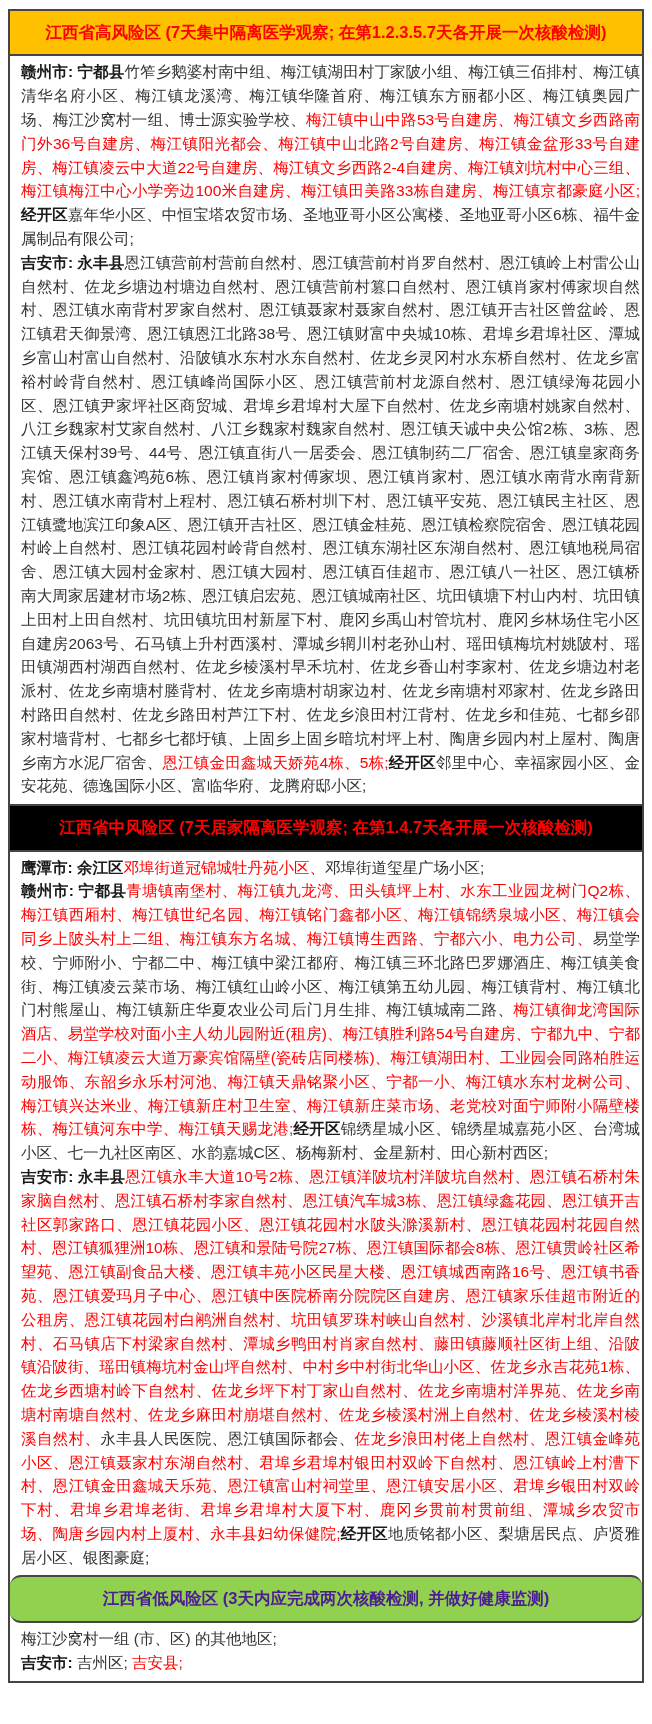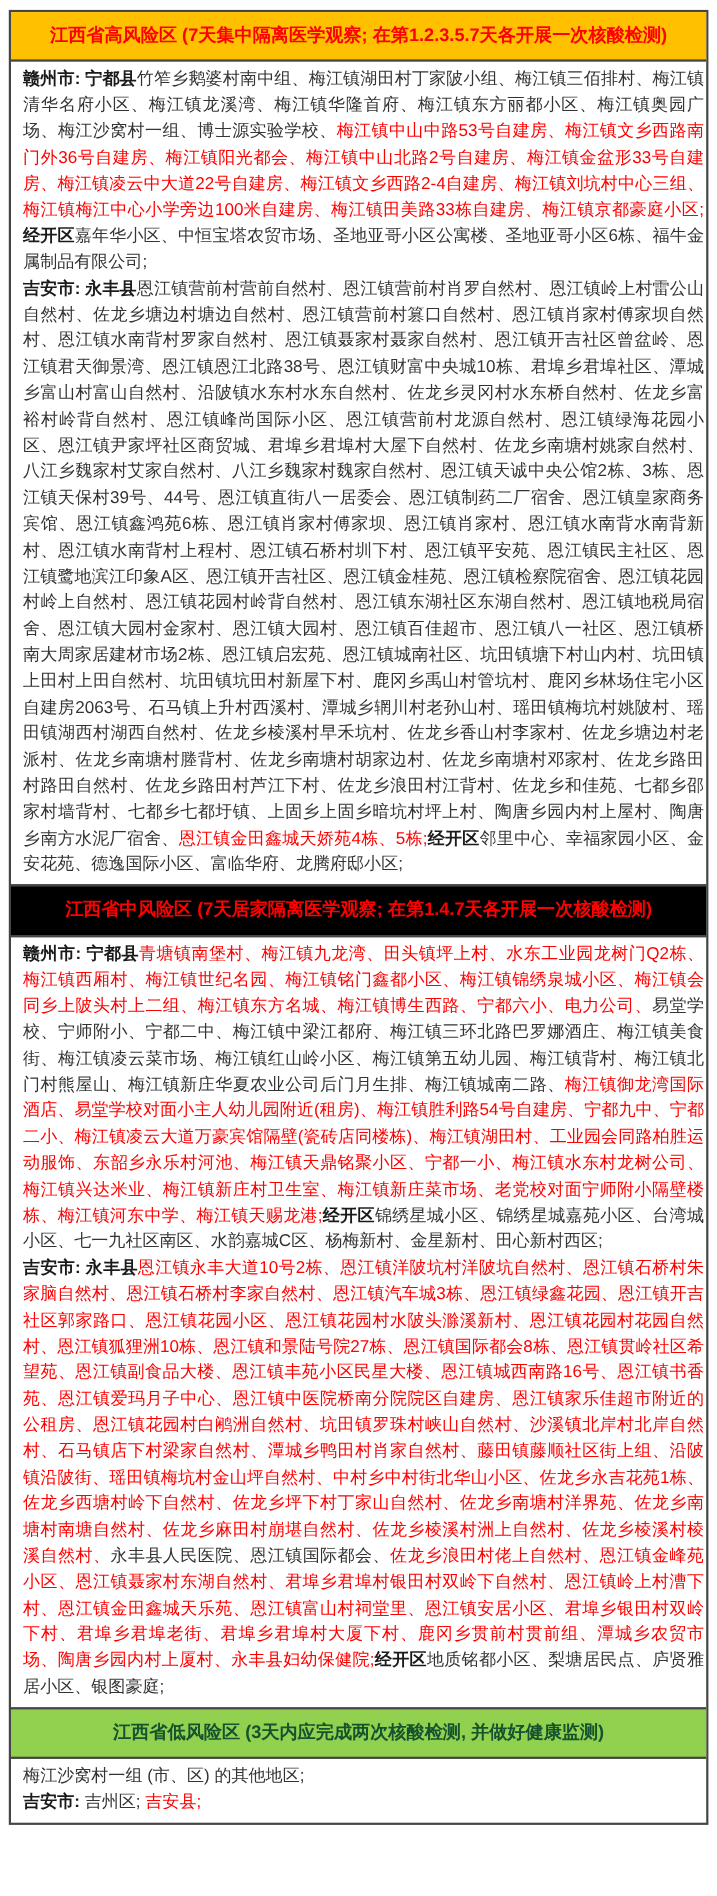--- a/index.html
+++ b/index.html
@@ -20,21 +20,21 @@
   .hdr {
     text-align: center;
     font-weight: bold;
     font-size: 16.5px;
     line-height: 1.3;
     padding: 11px 6px;
     border-bottom: 2px solid #454545;
   }
   .hdr-high { background: #FFC000; color: #FF0000; }
   .hdr-med  { background: #000000; color: #FF0000; border-top: 2px solid #454545; }
-  .hdr-low  { background: #92D050; color: #14532d; border-top: 2px solid #454545; }
+  .hdr-low  { background: #92D050; color: #4c1d95; border-top: 2px solid #454545; border-radius: 11px; }
   .sec-body {
     padding: 4px 2px 6px 11px;
     font-size: 15.5px;
     line-height: 23.8px;
     color: #333333;
     text-align: justify;
   }
   .para { margin: 0; }
   .para span.red  { color: #FF0000; }
   .para span.bold { font-weight: bold; color: #1a1a1a; }
@@ -46,20 +46,21 @@
   <div class="doc">
 
     <div class="hdr hdr-high">江西省高风险区 (7天集中隔离医学观察; 在第1.2.3.5.7天各开展一次核酸检测)</div>
     <div class="sec-body">
       <p class="para"><span class="bold">赣州市: 宁都县</span><span>竹笮乡鹅婆村南中组、梅江镇湖田村丁家陂小组、梅江镇三佰排村、梅江镇清华名府小区、梅江镇龙溪湾、梅江镇华隆首府、梅江镇东方丽都小区、梅江镇奥园广场、梅江沙窝村一组、博士源实验学校、</span><span class="red">梅江镇中山中路53号自建房、梅江镇文乡西路南门外36号自建房、梅江镇阳光都会、梅江镇中山北路2号自建房、梅江镇金盆形33号自建房、梅江镇凌云中大道22号自建房、梅江镇文乡西路2-4自建房、梅江镇刘坑村中心三组、梅江镇梅江中心小学旁边100米自建房、梅江镇田美路33栋自建房、梅江镇京都豪庭小区;</span><span class="bold">经开区</span><span>嘉年华小区、中恒宝塔农贸市场、圣地亚哥小区公寓楼、圣地亚哥小区6栋、福牛金属制品有限公司;</span></p>
       <p class="para"><span class="bold">吉安市: 永丰县</span><span>恩江镇营前村营前自然村、恩江镇营前村肖罗自然村、恩江镇岭上村雷公山自然村、佐龙乡塘边村塘边自然村、恩江镇营前村篡口自然村、恩江镇肖家村傅家坝自然村、恩江镇水南背村罗家自然村、恩江镇聂家村聂家自然村、恩江镇开吉社区曾盆岭、恩江镇君天御景湾、恩江镇恩江北路38号、恩江镇财富中央城10栋、君埠乡君埠社区、潭城乡富山村富山自然村、沿陂镇水东村水东自然村、佐龙乡灵冈村水东桥自然村、佐龙乡富裕村岭背自然村、恩江镇峰尚国际小区、恩江镇营前村龙源自然村、恩江镇绿海花园小区、恩江镇尹家坪社区商贸城、君埠乡君埠村大屋下自然村、佐龙乡南塘村姚家自然村、八江乡魏家村艾家自然村、八江乡魏家村魏家自然村、恩江镇天诚中央公馆2栋、3栋、恩江镇天保村39号、44号、恩江镇直街八一居委会、恩江镇制药二厂宿舍、恩江镇皇家商务宾馆、恩江镇鑫鸿苑6栋、恩江镇肖家村傅家坝、恩江镇肖家村、恩江镇水南背水南背新村、恩江镇水南背村上程村、恩江镇石桥村圳下村、恩江镇平安苑、恩江镇民主社区、恩江镇鹭地滨江印象A区、恩江镇开吉社区、恩江镇金桂苑、恩江镇检察院宿舍、恩江镇花园村岭上自然村、恩江镇花园村岭背自然村、恩江镇东湖社区东湖自然村、恩江镇地税局宿舍、恩江镇大园村金家村、恩江镇大园村、恩江镇百佳超市、恩江镇八一社区、恩江镇桥南大周家居建材市场2栋、恩江镇启宏苑、恩江镇城南社区、坑田镇塘下村山内村、坑田镇上田村上田自然村、坑田镇坑田村新屋下村、鹿冈乡禹山村管坑村、鹿冈乡林场住宅小区自建房2063号、石马镇上升村西溪村、潭城乡辋川村老孙山村、瑶田镇梅坑村姚陂村、瑶田镇湖西村湖西自然村、佐龙乡棱溪村早禾坑村、佐龙乡香山村李家村、佐龙乡塘边村老派村、佐龙乡南塘村塍背村、佐龙乡南塘村胡家边村、佐龙乡南塘村邓家村、佐龙乡路田村路田自然村、佐龙乡路田村芦江下村、佐龙乡浪田村江背村、佐龙乡和佳苑、七都乡邵家村墙背村、七都乡七都圩镇、上固乡上固乡暗坑村坪上村、陶唐乡园内村上屋村、陶唐乡南方水泥厂宿舍、</span><span class="red">恩江镇金田鑫城天娇苑4栋、5栋;</span><span class="bold">经开区</span><span>邻里中心、幸福家园小区、金安花苑、德逸国际小区、富临华府、龙腾府邸小区;</span></p>
     </div>
 
     <div class="hdr hdr-med">江西省中风险区 (7天居家隔离医学观察; 在第1.4.7天各开展一次核酸检测)</div>
     <div class="sec-body">
+      <p class="para"><span class="bold">鹰潭市: 余江区</span><span class="red">邓埠街道冠锦城牡丹苑小区、</span><span>邓埠街道玺星广场小区;</span></p>
       <p class="para"><span class="bold">赣州市: 宁都县</span><span class="red">青塘镇南堡村、梅江镇九龙湾、田头镇坪上村、水东工业园龙树门Q2栋、梅江镇西厢村、梅江镇世纪名园、梅江镇铭门鑫都小区、梅江镇锦绣泉城小区、梅江镇会同乡上陂头村上二组、梅江镇东方名城、梅江镇博生西路、宁都六小、电力公司、</span><span>易堂学校、宁师附小、宁都二中、梅江镇中梁江都府、梅江镇三环北路巴罗娜酒庄、梅江镇美食街、梅江镇凌云菜市场、梅江镇红山岭小区、梅江镇第五幼儿园、梅江镇背村、梅江镇北门村熊屋山、梅江镇新庄华夏农业公司后门月生排、梅江镇城南二路、</span><span class="red">梅江镇御龙湾国际酒店、易堂学校对面小主人幼儿园附近(租房)、梅江镇胜利路54号自建房、宁都九中、宁都二小、梅江镇凌云大道万豪宾馆隔壁(瓷砖店同楼栋)、梅江镇湖田村、工业园会同路柏胜运动服饰、东韶乡永乐村河池、梅江镇天鼎铭聚小区、宁都一小、梅江镇水东村龙树公司、梅江镇兴达米业、梅江镇新庄村卫生室、梅江镇新庄菜市场、老党校对面宁师附小隔壁楼栋、梅江镇河东中学、梅江镇天赐龙港;</span><span class="bold">经开区</span><span>锦绣星城小区、锦绣星城嘉苑小区、台湾城小区、七一九社区南区、水韵嘉城C区、杨梅新村、金星新村、田心新村西区;</span></p>
       <p class="para"><span class="bold">吉安市: 永丰县</span><span class="red">恩江镇永丰大道10号2栋、恩江镇洋陂坑村洋陂坑自然村、恩江镇石桥村朱家脑自然村、恩江镇石桥村李家自然村、恩江镇汽车城3栋、恩江镇绿鑫花园、恩江镇开吉社区郭家路口、恩江镇花园小区、恩江镇花园村水陂头滁溪新村、恩江镇花园村花园自然村、恩江镇狐狸洲10栋、恩江镇和景陆号院27栋、恩江镇国际都会8栋、恩江镇贯岭社区希望苑、恩江镇副食品大楼、恩江镇丰苑小区民星大楼、恩江镇城西南路16号、恩江镇书香苑、恩江镇爱玛月子中心、恩江镇中医院桥南分院院区自建房、恩江镇家乐佳超市附近的公租房、恩江镇花园村白鹇洲自然村、坑田镇罗珠村峡山自然村、沙溪镇北岸村北岸自然村、石马镇店下村梁家自然村、潭城乡鸭田村肖家自然村、藤田镇藤顺社区街上组、沿陂镇沿陂街、瑶田镇梅坑村金山坪自然村、中村乡中村街北华山小区、佐龙乡永吉花苑1栋、佐龙乡西塘村岭下自然村、佐龙乡坪下村丁家山自然村、佐龙乡南塘村洋界苑、佐龙乡南塘村南塘自然村、佐龙乡麻田村崩堪自然村、佐龙乡棱溪村洲上自然村、佐龙乡棱溪村棱溪自然村、</span><span>永丰县人民医院、恩江镇国际都会、</span><span class="red">佐龙乡浪田村佬上自然村、恩江镇金峰苑小区、恩江镇聂家村东湖自然村、君埠乡君埠村银田村双岭下自然村、恩江镇岭上村漕下村、恩江镇金田鑫城天乐苑、恩江镇富山村祠堂里、恩江镇安居小区、君埠乡银田村双岭下村、君埠乡君埠老街、君埠乡君埠村大厦下村、鹿冈乡贯前村贯前组、潭城乡农贸市场、陶唐乡园内村上厦村、永丰县妇幼保健院;</span><span class="bold">经开区</span><span>地质铭都小区、梨塘居民点、庐贤雅居小区、银图豪庭;</span></p>
     </div>
 
     <div class="hdr hdr-low">江西省低风险区 (3天内应完成两次核酸检测, 并做好健康监测)</div>
     <div class="sec-body">
       <p class="para"><span>梅江沙窝村一组 (市、区) 的其他地区;</span></p>
       <p class="para"><span class="bold">吉安市:</span><span> 吉州区; </span><span class="red">吉安县;</span></p>
     </div>
 

